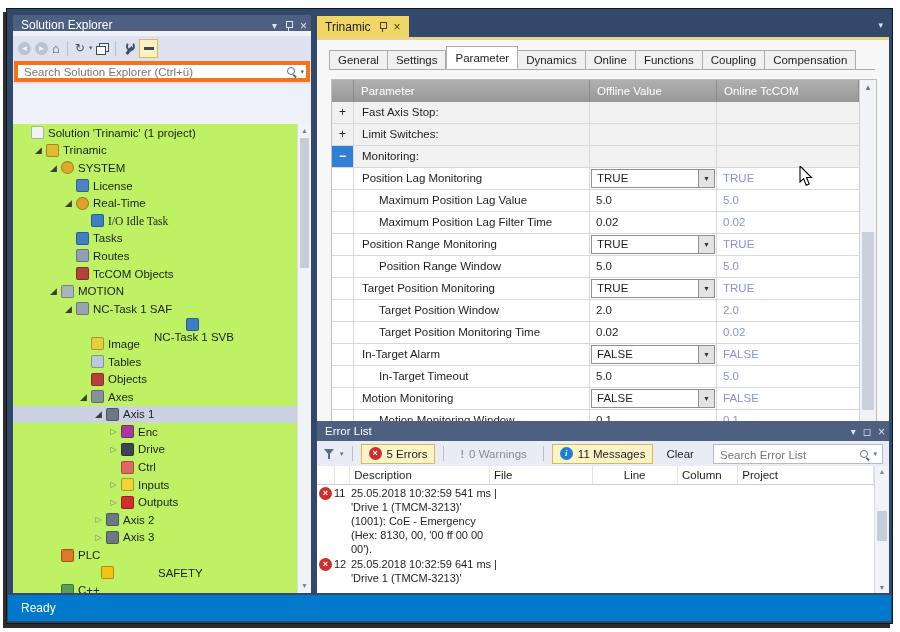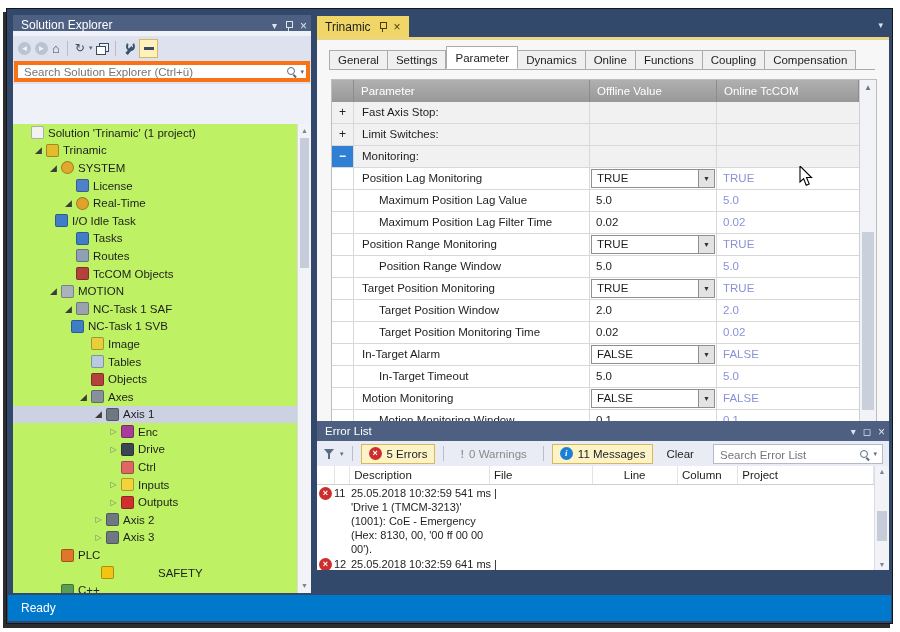--- a/index.html
+++ b/index.html
@@ -90,21 +90,21 @@
   .combo .cv{padding-left:5px;font-size:11.5px;}
   .combo .cb{width:16px;height:100%;background:#e3e3e3;border-left:1px solid #8f8f8f;color:#333;
              font-size:7px;display:flex;align-items:center;justify-content:center;}
   .gvs{position:absolute;right:0;top:0;bottom:0;width:17px;background:#f2f3f7;border-left:1px solid #d0d0d0;}
   .gvs .arr{position:absolute;left:0;right:0;text-align:center;font-size:8px;color:#6e7688;}
   .gvs .thumb{position:absolute;left:2px;right:2px;background:#c9cfdb;}
 
   .cursor{position:absolute;left:482px;top:126px;width:15px;height:21px;z-index:40;}
 
   
-  .elist{position:absolute;left:310px;top:412px;right:3px;height:149px;background:#fff;}
+  .elist{position:absolute;left:310px;top:412px;right:3px;height:172px;background:#fff;}
   .el-toolbar{position:absolute;left:0;top:20px;right:0;height:25px;background:#e9ecf4;
               display:flex;align-items:center;padding:0 6px;gap:5px;}
   .funnel{position:relative;width:12px;height:12px;}
   .funnel::before{content:"";position:absolute;left:1px;top:1px;border-left:5px solid transparent;
                   border-right:5px solid transparent;border-top:6px solid #5b6b85;}
   .funnel::after{content:"";position:absolute;left:5px;top:6px;width:2px;height:5px;background:#5b6b85;}
   .elbtn{display:flex;align-items:center;gap:5px;height:20px;padding:0 7px;font-size:11.5px;color:#1e1e1e;border:1px solid transparent;}
   .elbtn.toggled{background:#fcf3c6;border:1px solid #d9b85c;}
   .elbtn.dim{color:#8a8a8a;}
   .circ{width:13px;height:13px;border-radius:50%;color:#fff;font-size:9px;font-weight:bold;
@@ -186,21 +186,21 @@
             <div class="trow" style="padding-left: 49px;">
               <span class="texp none"></span>
               <span class="ticon" style="background: rgb(79, 129, 200);"></span>
               <span>License</span>
             </div>
             <div class="trow" style="padding-left: 49px;">
               <span class="texp open">◢</span>
               <span class="ticon round" style="background: rgb(223, 163, 43);"></span>
               <span>Real-Time</span>
             </div>
-            <div class="trow" style="padding-left: 28px;">
+            <div class="trow" style="padding-left: 64px; font-family: Liberation Serif, serif;">
               <span class="texp none"></span>
               <span class="ticon" style="background: rgb(63, 126, 198);"></span>
               <span>I/O Idle Task</span>
             </div>
             <div class="trow" style="padding-left: 49px;">
               <span class="texp none"></span>
               <span class="ticon" style="background: rgb(63, 126, 198);"></span>
               <span>Tasks</span>
             </div>
             <div class="trow" style="padding-left: 49px;">
@@ -216,21 +216,21 @@
             <div class="trow" style="padding-left: 34px;">
               <span class="texp open">◢</span>
               <span class="ticon" style="background: rgb(170, 178, 186);"></span>
               <span>MOTION</span>
             </div>
             <div class="trow" style="padding-left: 49px;">
               <span class="texp open">◢</span>
               <span class="ticon" style="background: rgb(154, 163, 173);"></span>
               <span>NC-Task 1 SAF</span>
             </div>
-            <div class="trow" style="padding-left: 44px;">
+            <div class="trow" style="padding-left: 64px; flex-direction: column;">
               <span class="texp none"></span>
               <span class="ticon" style="background: rgb(63, 126, 198);"></span>
               <span>NC-Task 1 SVB</span>
             </div>
             <div class="trow" style="padding-left: 64px;">
               <span class="texp none"></span>
               <span class="ticon" style="background: rgb(231, 207, 60);"></span>
               <span>Image</span>
             </div>
             <div class="trow" style="padding-left: 64px;">

